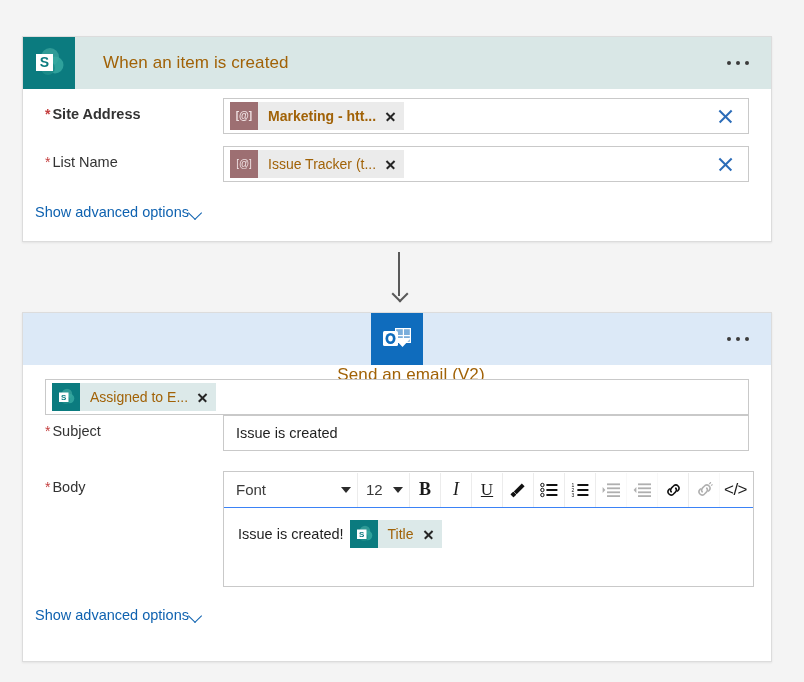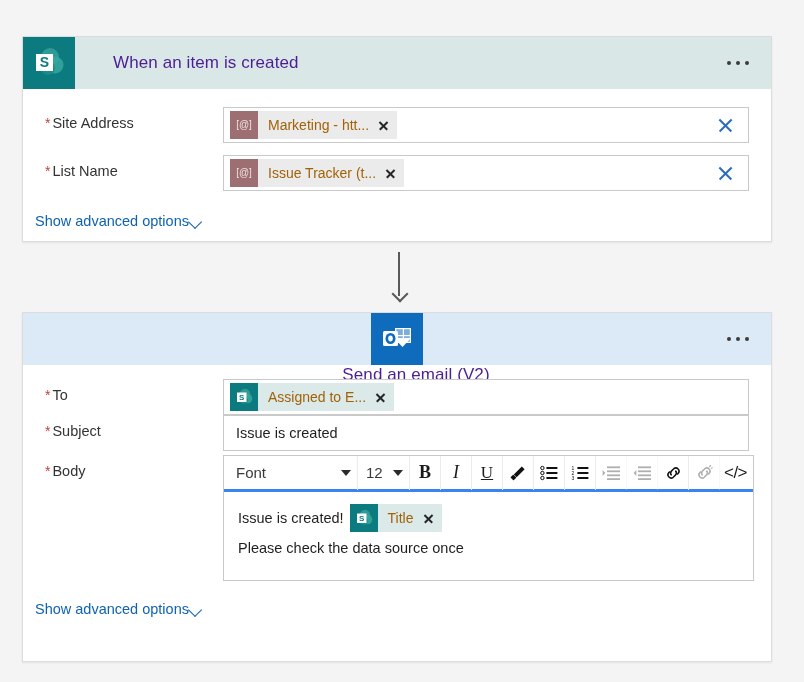--- a/index.html
+++ b/index.html
@@ -42,22 +42,22 @@
     width: 52px; height: 52px;
     flex: 0 0 52px;
     display: block;
     position: relative;
   }
   .sp-icon { background: #0b7b7f; }
   .ol-icon { background: #0f6cbd; }
 
   .card-title {
     font-size: 17px;
-    color: #4c1d95;
-    padding-left: 38px;
+    color: #a16207;
+    padding-left: 28px;
     letter-spacing: 0.1px;
     white-space: nowrap;
   }
 
   .ellipsis {
     position: absolute;
     right: 22px; top: 50%;
     transform: translateY(-50%);
     display: flex;
     gap: 5px;
@@ -230,21 +230,21 @@
 
   
   .rte {
     border: 1px solid #c9c9c9;
     background: #ffffff;
   }
   .rte-toolbar {
     display: flex;
     align-items: center;
     height: 36px;
-    border-bottom: 3px solid #3b82f6;
+    border-bottom: 1px solid #3b82f6;
     padding: 0 2px;
   }
   .tb-sel {
     display: flex;
     align-items: center;
     height: 34px;
     cursor: pointer;
     padding: 0 6px 0 10px;
     border-right: 1px solid #ececec;
   }
@@ -308,21 +308,21 @@
         </svg>
       </span>
       <span class="card-title">When an item is created</span>
       <span class="ellipsis">
         <i></i>
         <i></i>
         <i></i>
       </span>
     </div>
 
-    <div class="field-row" style="margin-top:18px;">
+    <div class="field-row" style="margin-top:9px;font-weight:bold;">
       <div class="field-label">
         <span class="req-star">*</span><span>Site Address</span>
       </div>
       <div class="field-ctl">
         <div class="input-box">
           <span class="token">
             <span class="token-badge badge-at">[@]</span>
             <span class="token-body tok-gray">
               <span>Marketing - htt...</span>
               <span class="token-x"></span>
@@ -380,23 +380,20 @@
       </span>
       <span class="card-title">Send an email (V2)</span>
       <span class="ellipsis">
         <i></i>
         <i></i>
         <i></i>
       </span>
     </div>
 
     <div class="field-row" style="margin-top:14px;">
-      <div class="field-label">
-        <span class="req-star">*</span><span>To</span>
-      </div>
       <div class="field-ctl">
         <div class="input-box">
           <span class="token">
             <span class="token-badge badge-sp">
               <svg width="28" height="28" viewBox="0 0 28 28">
                 <circle cx="15" cy="11" r="5.2" fill="#2f9a96"></circle>
                 <circle cx="17.5" cy="15.5" r="4.8" fill="#35a8a0" opacity="0.85"></circle>
                 <circle cx="13.8" cy="17" r="4" fill="#1d8c8a" opacity="0.9"></circle>
                 <rect x="7" y="9.5" width="9.5" height="9.5" fill="#ffffff"></rect>
                 <text x="11.7" y="17" font-family="Liberation Sans, sans-serif" font-size="8" font-weight="bold" fill="#0b7b7f" text-anchor="middle">S</text>
@@ -415,21 +412,21 @@
       <div class="field-label">
         <span class="req-star">*</span><span>Subject</span>
       </div>
       <div class="field-ctl">
         <div class="input-box plain">
           <span class="input-text">Issue is created</span>
         </div>
       </div>
     </div>
 
-    <div class="field-row" style="margin-top:4px;">
+    <div class="field-row" style="margin-top:20px;">
       <div class="field-label">
         <span class="req-star">*</span><span>Body</span>
       </div>
       <div class="field-ctl">
         <div class="rte">
 
           <div class="rte-toolbar">
             <div class="tb-sel font-sel">
               <span>Font</span>
               <span class="caret"></span>
@@ -529,21 +526,20 @@
                     <rect x="7" y="9.5" width="9.5" height="9.5" fill="#ffffff"></rect>
                     <text x="11.7" y="17" font-family="Liberation Sans, sans-serif" font-size="8" font-weight="bold" fill="#0b7b7f" text-anchor="middle">S</text>
                   </svg>
                 </span>
                 <span class="token-body tok-teal">
                   <span>Title</span>
                   <span class="token-x"></span>
                 </span>
               </span>
             </div>
-            <div class="rte-line">Please check the data source once</div>
           </div>
         </div>
       </div>
     </div>
 
     <div class="adv-link" style="margin-top:20px;">
       <span>Show advanced options</span>
       <span class="chev"></span>
     </div>
   </div>

